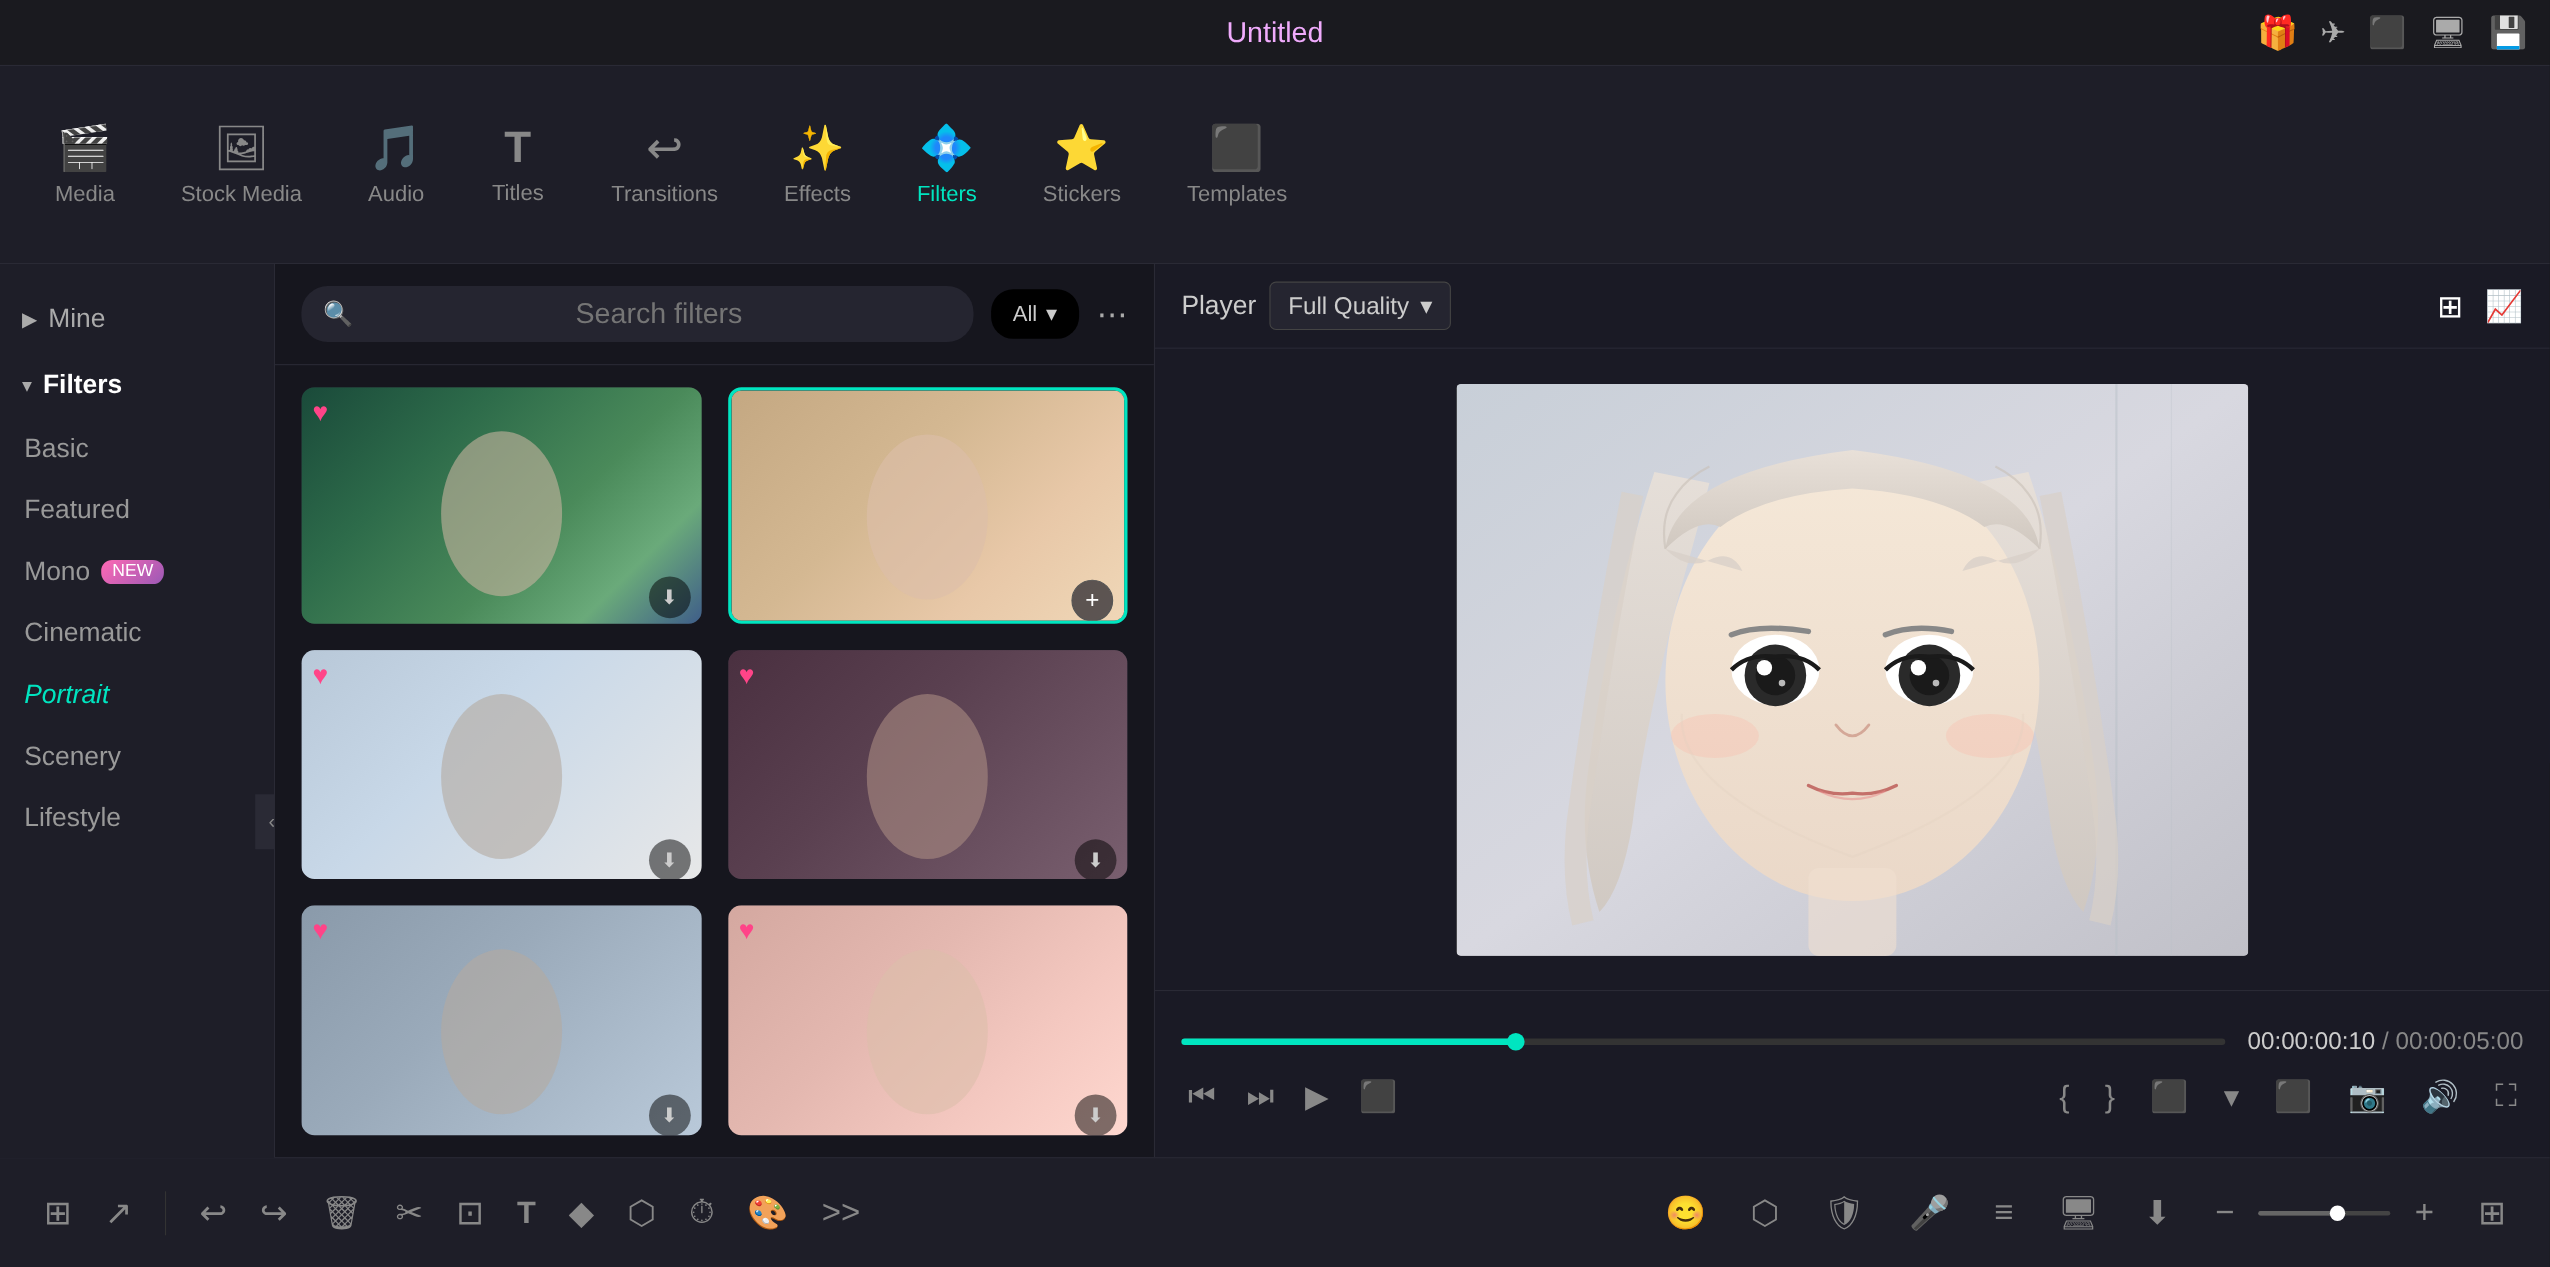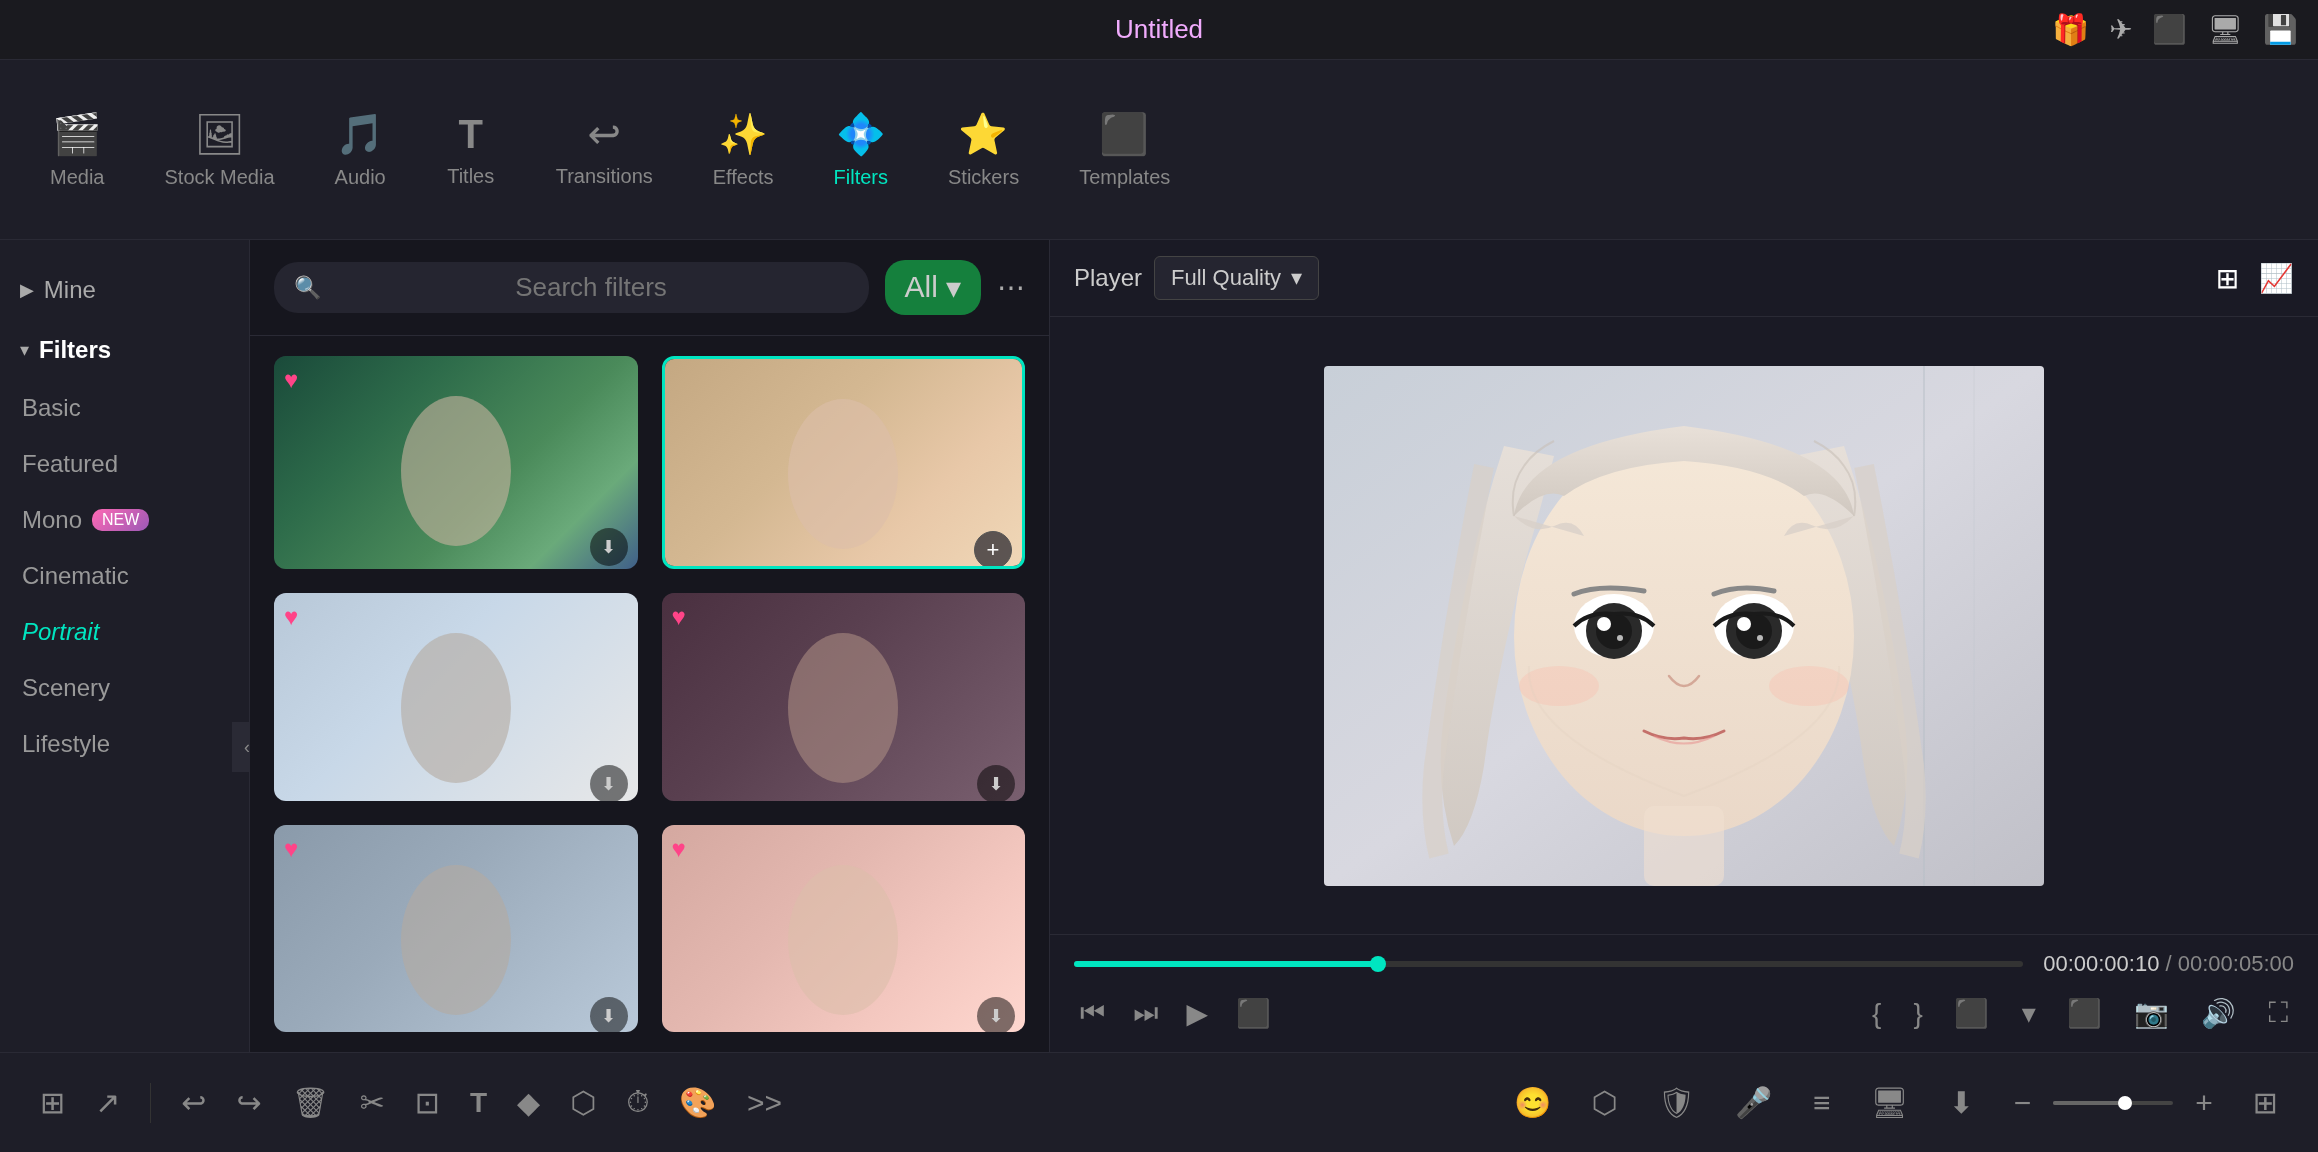--- a/index.html
+++ b/index.html
@@ -159,29 +159,29 @@
     .search-input {
       background: none;
       border: none;
       outline: none;
       color: #84cc16;
       font-size: 26px;
       flex: 1;
       text-align: center;
     }
     .filter-btn {
-      background: #15803d;
+      background: #000000;
       border: none;
       color: #ccc;
       padding: 10px 20px;
       border-radius: 20px;
-      font-size: 30px;
-      cursor: pointer;
-      display: flex;
-      align-items: flex-start;
+      font-size: 20px;
+      cursor: pointer;
+      display: flex;
+      align-items: flex-end;
       gap: 8px;
     }
     .more-btn {
       background: none;
       border: none;
       color: #aaa;
       font-size: 28px;
       cursor: pointer;
     }
 
@@ -343,21 +343,21 @@
     }
     .video-frame {
       width: 720px;
       height: 520px;
       background: #222;
       border-radius: 4px;
       overflow: hidden;
       position: relative;
     }
     .player-controls {
-      padding: 16px 24px;
+      padding: 33px 24px;
       border-top: 1px solid #2a2a35;
     }
     .progress-bar-container {
       display: flex;
       align-items: center;
       gap: 20px;
       margin-bottom: 14px;
     }
     .progress-bar {
       flex: 1;

